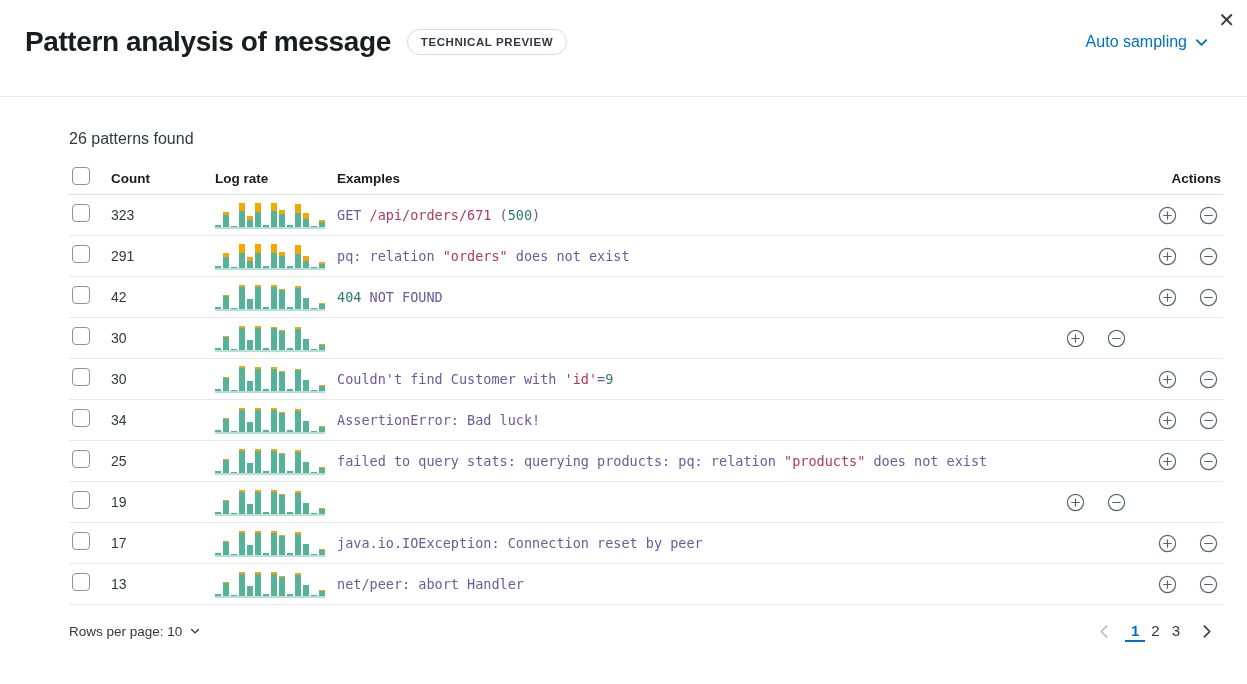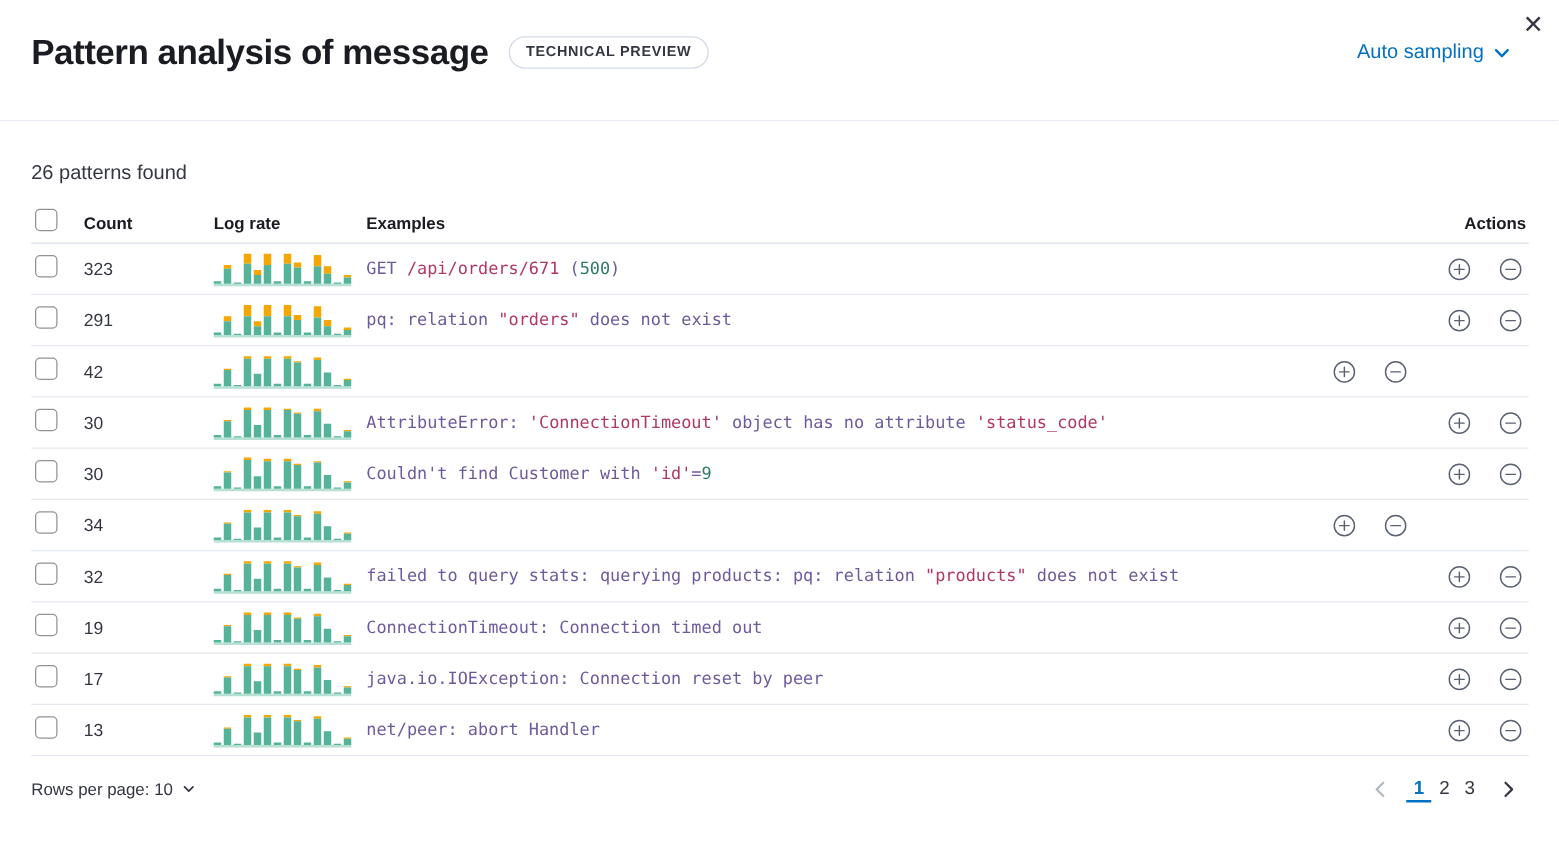--- a/index.html
+++ b/index.html
@@ -23,21 +23,21 @@
   .sampling {
     display: flex; align-items: center; gap: 7px; background: none; border: none;
     font-family: "Liberation Sans", sans-serif;
     font-size: 16px; color: var(--blue); cursor: pointer; margin-right: 14px;
   }
   .close-btn {
     position: absolute; top: 4px; right: 6px; background: none; border: none;
     font-size: 20px; line-height: 1; color: #343741; cursor: pointer; padding: 6px;
     font-family: "Liberation Sans", sans-serif;
   }
-  .body { padding: 33px 24px 0 25px; }
+  .body { padding: 33px 24px 0 25px; margin-left: 44px; }
   .summary { font-size: 16px; color: #343741; }
 
   
   .grid-row {
     display: grid; grid-template-columns: 42px 104px 122px 1fr 92px;
     align-items: center;
   }
   .t-head { margin-top: 14px; height: 33px; border-bottom: 1px solid #d9dfe8; }
   .t-head .hcell { font-size: 13.5px; font-weight: 700; color: #1a1c21; }
   .h-actions { text-align: right; padding-right: 2px; }
@@ -331,20 +331,21 @@
                 <div class="seg-teal" style="height: 1px;"></div>
               </div>
               <div class="bar">
                 <div class="seg-orange" style="height: 1px;"></div>
                 <div class="seg-teal" style="height: 5px;"></div>
               </div>
             </div>
         <div class="baseline"></div>
       </div>
     </div>
+    <div class="c-example"><span class="tok-green">404</span><span class="tok-purple"> NOT_FOUND</span></div>
     <div class="c-actions">
       <button class="action">
         <span style="line-height:0;">
           <svg width="21" height="21" viewBox="0 0 20 20" fill="none">
                 <circle cx="10" cy="10" r="7.7" stroke="currentColor" stroke-width="1.1"></circle>
                 <path d="M10 6.4v7.2M6.4 10h7.2" stroke="currentColor" stroke-width="1.1" stroke-linecap="round"></path>
               </svg>
         </span>
       </button>
       <button class="action">
@@ -410,21 +411,20 @@
                 <div class="seg-teal" style="height: 1px;"></div>
               </div>
               <div class="bar">
                 <div class="seg-orange" style="height: 1px;"></div>
                 <div class="seg-teal" style="height: 5px;"></div>
               </div>
             </div>
         <div class="baseline"></div>
       </div>
     </div>
-    <div class="c-example"><span class="tok-purple">AttributeError: </span><span class="tok-red">'ConnectionTimeout'</span><span class="tok-purple"> object has no attribute </span><span class="tok-red">'status_code'</span></div>
     <div class="c-actions">
       <button class="action">
         <span style="line-height:0;">
           <svg width="21" height="21" viewBox="0 0 20 20" fill="none">
                 <circle cx="10" cy="10" r="7.7" stroke="currentColor" stroke-width="1.1"></circle>
                 <path d="M10 6.4v7.2M6.4 10h7.2" stroke="currentColor" stroke-width="1.1" stroke-linecap="round"></path>
               </svg>
         </span>
       </button>
       <button class="action">
@@ -570,20 +570,21 @@
                 <div class="seg-teal" style="height: 1px;"></div>
               </div>
               <div class="bar">
                 <div class="seg-orange" style="height: 1px;"></div>
                 <div class="seg-teal" style="height: 5px;"></div>
               </div>
             </div>
         <div class="baseline"></div>
       </div>
     </div>
+    <div class="c-example"><span class="tok-purple">AssertionError: Bad luck!</span></div>
     <div class="c-actions">
       <button class="action">
         <span style="line-height:0;">
           <svg width="21" height="21" viewBox="0 0 20 20" fill="none">
                 <circle cx="10" cy="10" r="7.7" stroke="currentColor" stroke-width="1.1"></circle>
                 <path d="M10 6.4v7.2M6.4 10h7.2" stroke="currentColor" stroke-width="1.1" stroke-linecap="round"></path>
               </svg>
         </span>
       </button>
       <button class="action">
@@ -592,21 +593,21 @@
                 <circle cx="10" cy="10" r="7.7" stroke="currentColor" stroke-width="1.1"></circle>
                 <path d="M6.4 10h7.2" stroke="currentColor" stroke-width="1.1" stroke-linecap="round"></path>
               </svg>
         </span>
       </button>
     </div>
   </div>
 
   <div class="grid-row t-row">
     <div><span class="checkbox"></span></div>
-    <div class="c-count">32</div>
+    <div class="c-count">25</div>
     <div>
       <div class="spark">
         <div class="bars">
               <div class="bar">
                 <div class="seg-teal" style="height: 2px;"></div>
               </div>
               <div class="bar">
                 <div class="seg-orange" style="height: 1px;"></div>
                 <div class="seg-teal" style="height: 13px;"></div>
               </div>
@@ -729,21 +730,20 @@
                 <div class="seg-teal" style="height: 1px;"></div>
               </div>
               <div class="bar">
                 <div class="seg-orange" style="height: 1px;"></div>
                 <div class="seg-teal" style="height: 5px;"></div>
               </div>
             </div>
         <div class="baseline"></div>
       </div>
     </div>
-    <div class="c-example"><span class="tok-purple">ConnectionTimeout: Connection timed out</span></div>
     <div class="c-actions">
       <button class="action">
         <span style="line-height:0;">
           <svg width="21" height="21" viewBox="0 0 20 20" fill="none">
                 <circle cx="10" cy="10" r="7.7" stroke="currentColor" stroke-width="1.1"></circle>
                 <path d="M10 6.4v7.2M6.4 10h7.2" stroke="currentColor" stroke-width="1.1" stroke-linecap="round"></path>
               </svg>
         </span>
       </button>
       <button class="action">

